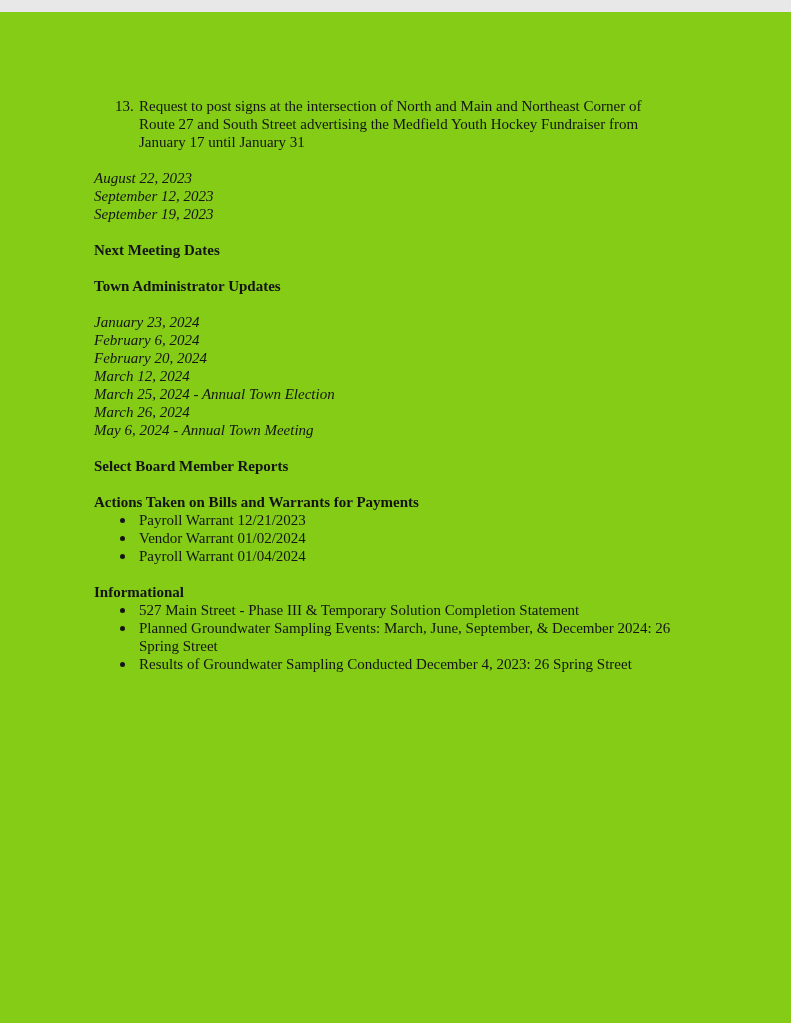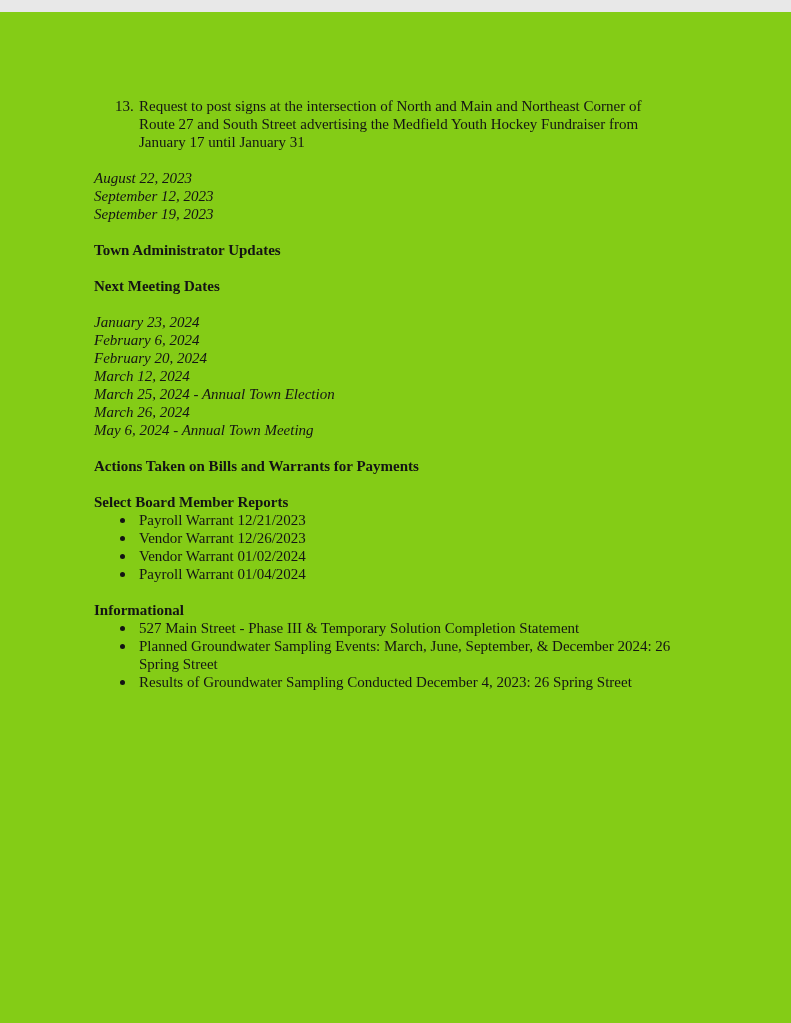--- a/index.html
+++ b/index.html
@@ -87,50 +87,44 @@
       <span class="ntext">Request to post signs at the intersection of North and Main and Northeast Corner of<br>Route 27 and South Street advertising the Medfield Youth Hockey Fundraiser from<br>January 17 until January 31</span>
     </div>
 
 
     <div class="plain-block">
       <div class="line">August 22, 2023</div>
       <div class="line">September 12, 2023</div>
       <div class="line">September 19, 2023</div>
     </div>
 
+    <div class="heading">Next Meeting Dates</div>
+
     <div class="heading">Town Administrator Updates</div>
-
-    <div class="heading">Next Meeting Dates</div>
 
     <div class="plain-block">
       <div class="line">January 23, 2024</div>
       <div class="line">February 6, 2024</div>
       <div class="line">February 20, 2024</div>
       <div class="line">March 12, 2024</div>
       <div class="line">March 25, 2024 - Annual Town Election</div>
       <div class="line">March 26, 2024</div>
       <div class="line">May 6, 2024 - Annual Town Meeting</div>
     </div>
 
+    <div class="heading">Select Board Member Reports</div>
+
     <div class="heading">Actions Taken on Bills and Warrants for Payments</div>
-
-    <div class="heading">Select Board Member Reports</div>
 
     <div class="bullet-list">
       <div class="bullet-item">
         <span class="bullet-marker">
             <span class="dot"></span>
           </span>
         <span class="btext">Payroll Warrant 12/21/2023</span>
-      </div>
-      <div class="bullet-item">
-        <span class="bullet-marker">
-            <span class="dot"></span>
-          </span>
-        <span class="btext">Vendor Warrant 12/26/2023</span>
       </div>
       <div class="bullet-item">
         <span class="bullet-marker">
             <span class="dot"></span>
           </span>
         <span class="btext">Vendor Warrant 01/02/2024</span>
       </div>
       <div class="bullet-item">
         <span class="bullet-marker">
             <span class="dot"></span>

